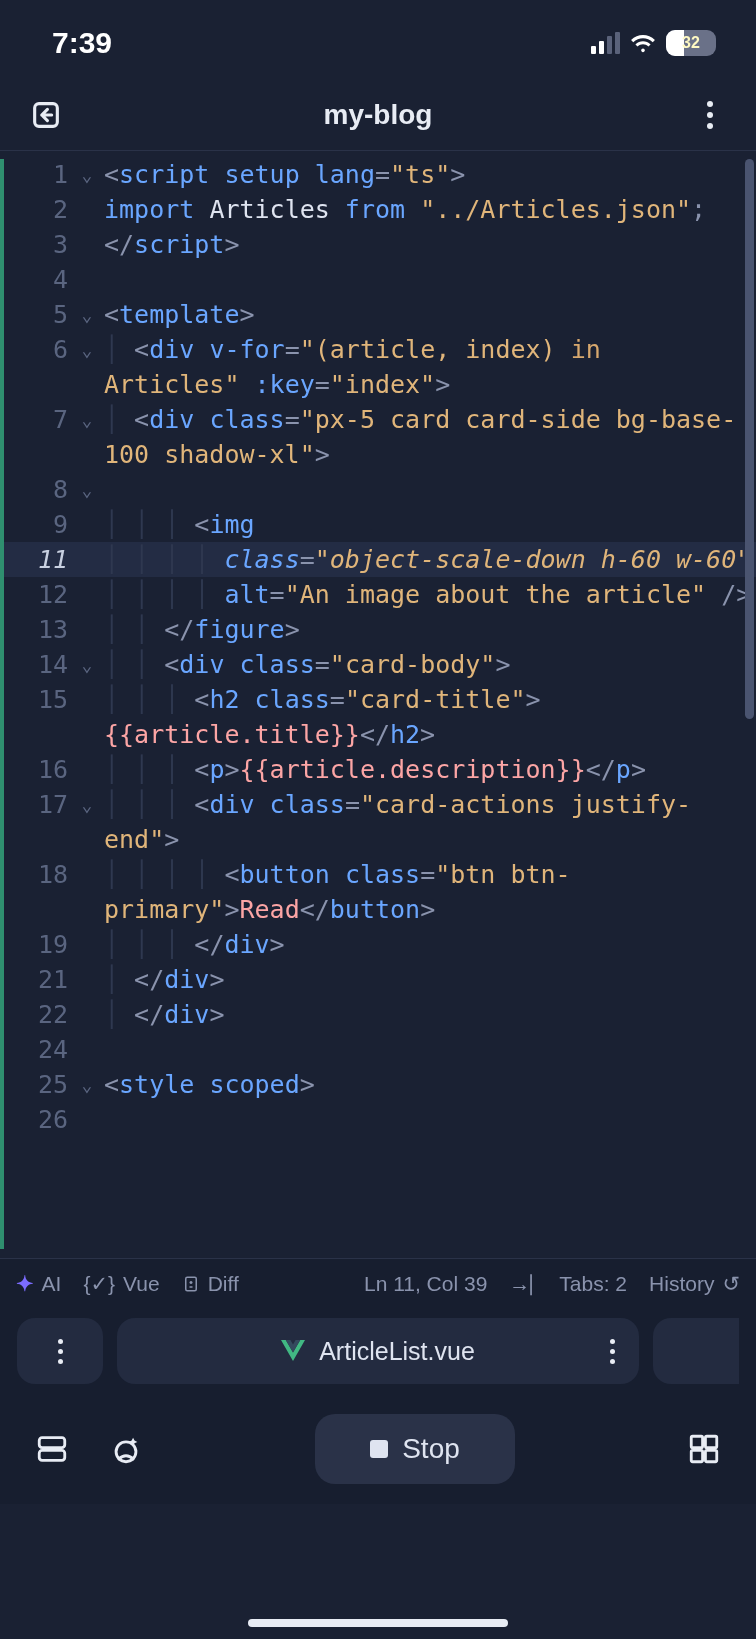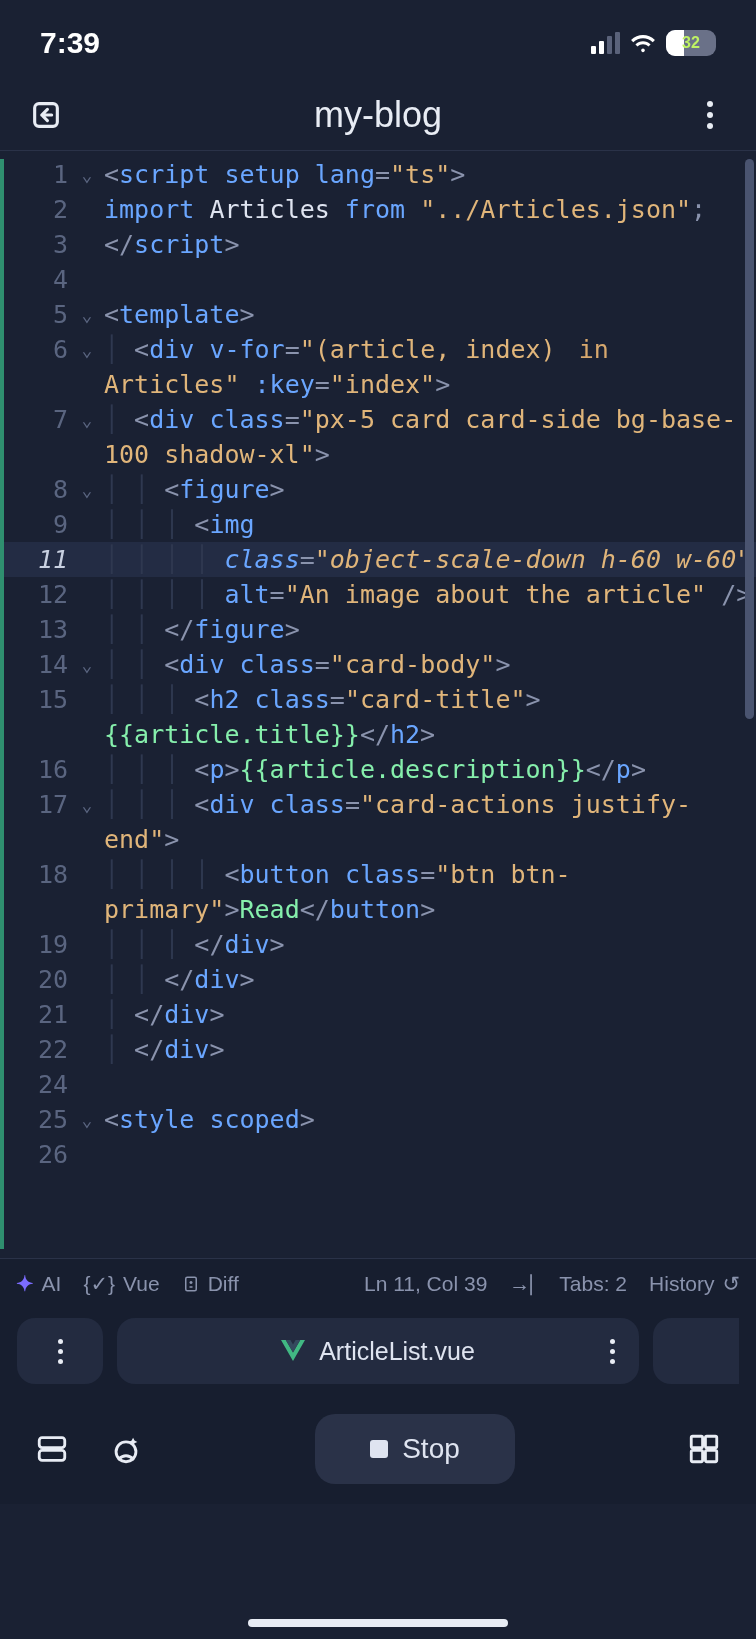--- a/index.html
+++ b/index.html
@@ -13,48 +13,49 @@
   }
 
   
   .status-bar {
     display: flex;
     justify-content: space-between;
     align-items: center;
     padding: 18px 40px 12px 40px;
     height: 80px;
     color: #ffffff;
+    margin-left: 12px;
   }
   .status-time { font-size: 30px; font-weight: 600; }
   .status-right { display: flex; align-items: center; gap: 10px; }
   .signal-bars { display: flex; align-items: flex-end; gap: 3px; height: 22px; }
   .signal-bars span { width: 5px; background: #fff; border-radius: 1px; }
   .signal-bars span:nth-child(1){height:8px;}
   .signal-bars span:nth-child(2){height:13px;}
   .signal-bars span:nth-child(3){height:18px;background:#5a627a;}
   .signal-bars span:nth-child(4){height:22px;background:#5a627a;}
   .wifi-icon { width:26px; height:20px; }
   .battery-pill {
     display:flex; align-items:center; justify-content:center;
     width:50px; height:26px; border-radius:9px;
-    background:#6a7188; color:#bef264; font-size:16px; font-weight:600;
+    background:#6a7188; color:#fef9c3; font-size:16px; font-weight:600;
     position: relative;
   }
   .battery-pill::before {
     content:""; position:absolute; left:0; top:0; bottom:0; width:35%;
     background:#fff; border-radius:9px 0 0 9px;
   }
   .battery-pill span { position:relative; z-index:1; }
 
   
   .header {
     display:flex; align-items:center; justify-content:space-between;
     height:70px; padding:0 26px;
   }
-  .header-title { flex:1; text-align:center; font-size:36px; font-weight:400; color:#e8ecf4; }
+  .header-title { flex:1; text-align:center; font-size:28px; font-weight:700; color:#e8ecf4; }
   .icon-btn { width:40px; height:40px; display:flex; align-items:center; justify-content:center; color:#e8ecf4; cursor:pointer; }
   .dots-v { display:flex; flex-direction:column; gap:5px; }
   .dots-v span { width:6px; height:6px; border-radius:50%; background:#e8ecf4; }
 
   
   .editor {
     position: relative;
     height: 1108px;
     background: #1a2133;
     overflow: hidden;
@@ -89,24 +90,24 @@
   .current-line .ln { color:#c8d0e0; }
 
   
   .ig { color:#2f3850; }
 
   
   .pun { color:#8a93ad; }      
   .tag { color:#6aa6ff; }      
   .attr{ color:#6aa6ff;text-align:center; }       
   .kw  { color:#6aa6ff; }       
-  .kw2 { color:#d7a86e;margin-left:8px; }       
+  .kw2 { color:#d7a86e; }       
   .str { color:#e0b57a; }       
   .id  { color:#dfe4f0; }       
-  .txt { color:#86efac; }
+  .txt { color:#fca5a5; }
 
   
   .status-strip {
     display:flex; align-items:center; gap:22px;
     height:50px; padding:0 16px;
     background:#171e2f;
     font-size:21px; color:#8a93ad;
     border-top:1px solid #2a3248;
   }
   .status-strip .sp { flex:1; }
@@ -203,35 +204,34 @@
   <div id="code-lines">
       <div class="code-line"><div class="ln">1</div><div class="fold">⌄</div><div class="code"><span class="pun">&lt;</span><span class="tag">script</span><span class="txt"> </span><span class="attr">setup</span><span class="txt"> </span><span class="attr">lang</span><span class="pun">=</span><span class="str">"ts"</span><span class="pun">&gt;</span></div></div>
       <div class="code-line"><div class="ln">2</div><div class="fold"></div><div class="code"><span class="kw">import</span><span class="txt"> </span><span class="id">Articles</span><span class="txt"> </span><span class="kw">from</span><span class="txt"> </span><span class="str">"../Articles.json"</span><span class="pun">;</span></div></div>
       <div class="code-line"><div class="ln">3</div><div class="fold"></div><div class="code"><span class="pun">&lt;/</span><span class="tag">script</span><span class="pun">&gt;</span></div></div>
       <div class="code-line"><div class="ln">4</div><div class="fold"></div><div class="code"></div></div>
       <div class="code-line"><div class="ln">5</div><div class="fold">⌄</div><div class="code"><span class="pun">&lt;</span><span class="tag">template</span><span class="pun">&gt;</span></div></div>
       <div class="code-line"><div class="ln">6</div><div class="fold">⌄</div><div class="code"><span class="ig">│ </span><span class="pun">&lt;</span><span class="tag">div</span><span class="txt"> </span><span class="attr">v-for</span><span class="pun">=</span><span class="str">"(article, index) </span><span class="kw2">in</span><span class="str"> </span></div></div>
       <div class="code-line cont"><div class="ln"></div><div class="fold"></div><div class="code"><span class="str">Articles"</span><span class="txt"> </span><span class="attr">:key</span><span class="pun">=</span><span class="str">"index"</span><span class="pun">&gt;</span></div></div>
       <div class="code-line"><div class="ln">7</div><div class="fold">⌄</div><div class="code"><span class="ig">│ </span><span class="pun">&lt;</span><span class="tag">div</span><span class="txt"> </span><span class="attr">class</span><span class="pun">=</span><span class="str">"px-5 card card-side bg-base-</span></div></div>
       <div class="code-line cont"><div class="ln"></div><div class="fold"></div><div class="code"><span class="str">100 shadow-xl"</span><span class="pun">&gt;</span></div></div>
-      <div class="code-line"><div class="ln">8</div><div class="fold">⌄</div><div class="code"><span class="ig">│ </span><span class="ig">│ </span><span class="pun">&lt;</span><span class="tag">figure</span><span class="pun">&gt;</span></div></div>
+      <div class="code-line"><div class="ln">8</div><div class="fold">⌄</div></div>
       <div class="code-line"><div class="ln">9</div><div class="fold"></div><div class="code"><span class="ig">│ </span><span class="ig">│ </span><span class="ig">│ </span><span class="pun">&lt;</span><span class="tag">img</span></div></div>
       <div class="code-line current-line"><div class="ln">11</div><div class="fold"></div><div class="code"><span class="ig">│ </span><span class="ig">│ </span><span class="ig">│ </span><span class="ig">│ </span><span class="attr">class</span><span class="pun">=</span><span class="str">"object-scale-down h-60 w-60"</span></div></div>
       <div class="code-line"><div class="ln">12</div><div class="fold"></div><div class="code"><span class="ig">│ </span><span class="ig">│ </span><span class="ig">│ </span><span class="ig">│ </span><span class="attr">alt</span><span class="pun">=</span><span class="str">"An image about the article"</span><span class="txt"> </span><span class="pun">/&gt;</span></div></div>
       <div class="code-line"><div class="ln">13</div><div class="fold"></div><div class="code"><span class="ig">│ </span><span class="ig">│ </span><span class="pun">&lt;/</span><span class="tag">figure</span><span class="pun">&gt;</span></div></div>
       <div class="code-line"><div class="ln">14</div><div class="fold">⌄</div><div class="code"><span class="ig">│ </span><span class="ig">│ </span><span class="pun">&lt;</span><span class="tag">div</span><span class="txt"> </span><span class="attr">class</span><span class="pun">=</span><span class="str">"card-body"</span><span class="pun">&gt;</span></div></div>
       <div class="code-line"><div class="ln">15</div><div class="fold"></div><div class="code"><span class="ig">│ </span><span class="ig">│ </span><span class="ig">│ </span><span class="pun">&lt;</span><span class="tag">h2</span><span class="txt"> </span><span class="attr">class</span><span class="pun">=</span><span class="str">"card-title"</span><span class="pun">&gt;</span></div></div>
       <div class="code-line cont"><div class="ln"></div><div class="fold"></div><div class="code"><span class="txt">{{article.title}}</span><span class="pun">&lt;/</span><span class="tag">h2</span><span class="pun">&gt;</span></div></div>
       <div class="code-line"><div class="ln">16</div><div class="fold"></div><div class="code"><span class="ig">│ </span><span class="ig">│ </span><span class="ig">│ </span><span class="pun">&lt;</span><span class="tag">p</span><span class="pun">&gt;</span><span class="txt">{{article.description}}</span><span class="pun">&lt;/</span><span class="tag">p</span><span class="pun">&gt;</span></div></div>
       <div class="code-line"><div class="ln">17</div><div class="fold">⌄</div><div class="code"><span class="ig">│ </span><span class="ig">│ </span><span class="ig">│ </span><span class="pun">&lt;</span><span class="tag">div</span><span class="txt"> </span><span class="attr">class</span><span class="pun">=</span><span class="str">"card-actions justify-</span></div></div>
       <div class="code-line cont"><div class="ln"></div><div class="fold"></div><div class="code"><span class="str">end"</span><span class="pun">&gt;</span></div></div>
       <div class="code-line"><div class="ln">18</div><div class="fold"></div><div class="code"><span class="ig">│ </span><span class="ig">│ </span><span class="ig">│ </span><span class="ig">│ </span><span class="pun">&lt;</span><span class="tag">button</span><span class="txt"> </span><span class="attr">class</span><span class="pun">=</span><span class="str">"btn btn-</span></div></div>
       <div class="code-line cont"><div class="ln"></div><div class="fold"></div><div class="code"><span class="str">primary"</span><span class="pun">&gt;</span><span class="txt">Read</span><span class="pun">&lt;/</span><span class="tag">button</span><span class="pun">&gt;</span></div></div>
       <div class="code-line"><div class="ln">19</div><div class="fold"></div><div class="code"><span class="ig">│ </span><span class="ig">│ </span><span class="ig">│ </span><span class="pun">&lt;/</span><span class="tag">div</span><span class="pun">&gt;</span></div></div>
-      <div class="code-line"><div class="ln">20</div><div class="fold"></div><div class="code"><span class="ig">│ </span><span class="ig">│ </span><span class="pun">&lt;/</span><span class="tag">div</span><span class="pun">&gt;</span></div></div>
       <div class="code-line"><div class="ln">21</div><div class="fold"></div><div class="code"><span class="ig">│ </span><span class="pun">&lt;/</span><span class="tag">div</span><span class="pun">&gt;</span></div></div>
       <div class="code-line"><div class="ln">22</div><div class="fold"></div><div class="code"><span class="ig">│ </span><span class="pun">&lt;/</span><span class="tag">div</span><span class="pun">&gt;</span></div></div>
       <div class="code-line"><div class="ln">24</div><div class="fold"></div><div class="code"></div></div>
       <div class="code-line"><div class="ln">25</div><div class="fold">⌄</div><div class="code"><span class="pun">&lt;</span><span class="tag">style</span><span class="txt"> </span><span class="attr">scoped</span><span class="pun">&gt;</span></div></div>
       <div class="code-line"><div class="ln">26</div><div class="fold"></div><div class="code"></div></div>
     </div>
 </div>
 
 <div class="status-strip">
   <div class="item">

